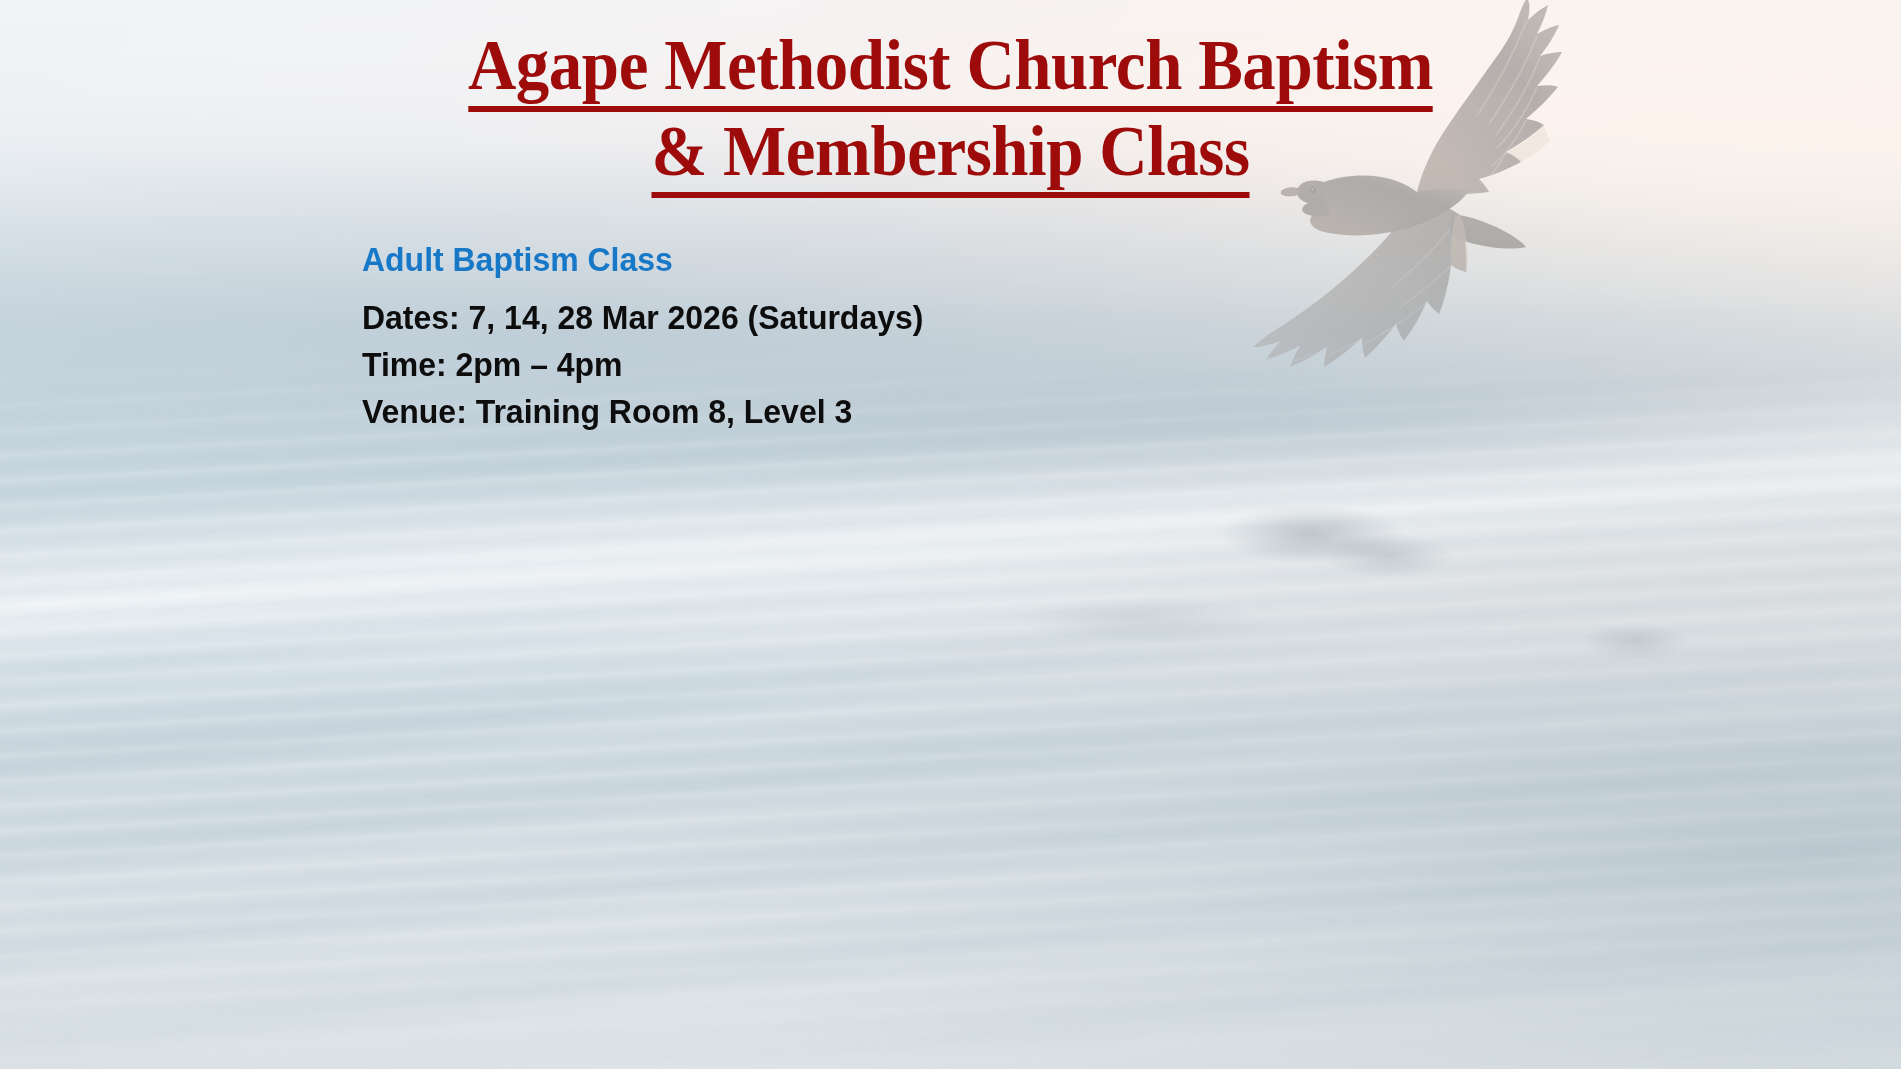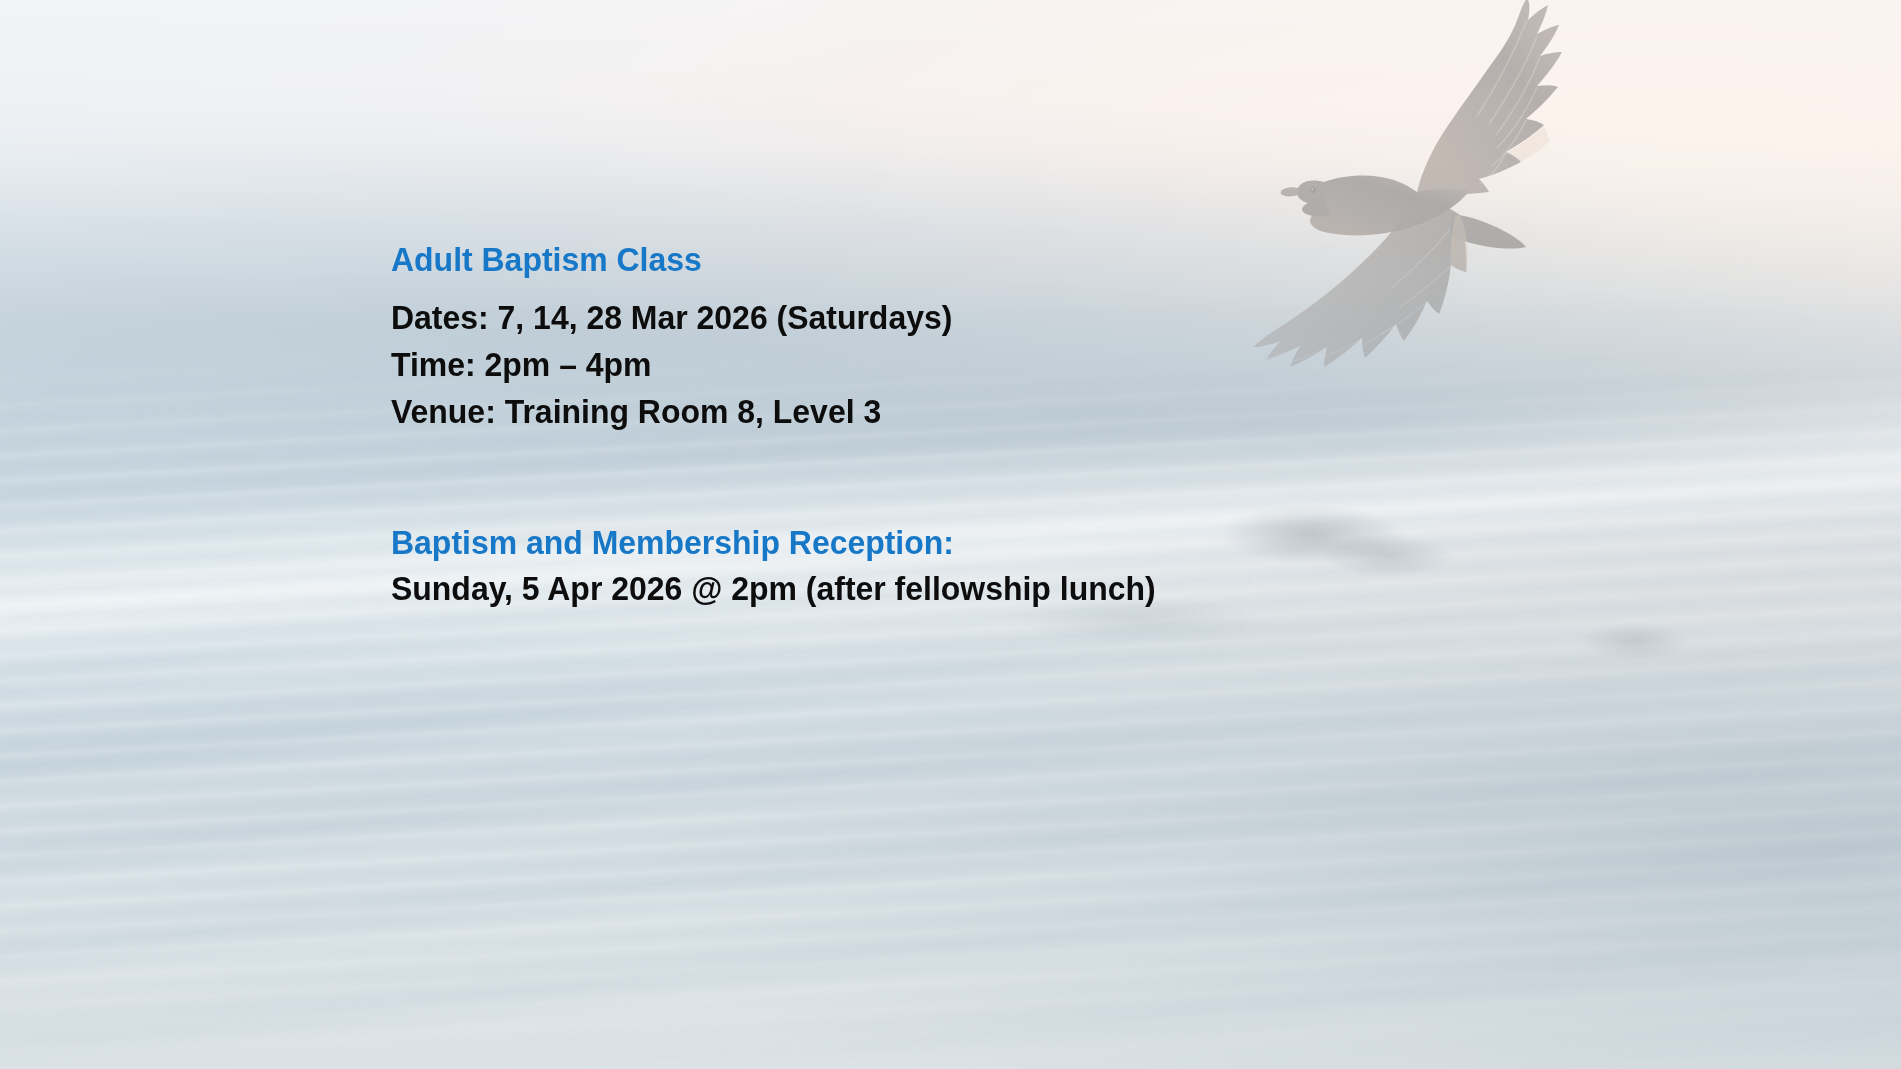--- a/index.html
+++ b/index.html
@@ -170,21 +170,20 @@
     border-bottom: 6px solid #9d0b0b;
     padding-bottom: 2px;
   }
 
   
   .body-block {
     position: absolute;
     left: 362px;
     top: 238px;
     width: 1300px;
-    margin-left: 29px;
   }
   .section { margin: 0; }
   .sec-head {
     font-family: "Liberation Sans", sans-serif;
     font-weight: bold;
     font-size: 34px;
     line-height: 42px;
     color: #1878c8;
     white-space: nowrap;
     transform: scaleX(0.94);
@@ -296,38 +295,36 @@
       </g>
 
       <path fill="#5c5856" d="M222,218 C238,220 256,226 271,234 C283,240 291,246 295,251
                C286,253 273,253 259,251 C246,249 234,246 225,242 C221,240 219,237 219,234 Z"></path>
 
       <path fill="#b99a80" fill-opacity="0.42" d="M229,219 C236,236 238,256 236,276 C231,275 226,273 220,269 C219,252 221,234 224,220 Z"></path>
       <path fill="#c0a183" fill-opacity="0.30" d="M313,129 C303,140 289,149 275,157 C282,159 287,162 290,166 C301,160 311,153 319,145 Z"></path>
     </svg>
   </div>
 
+  <div class="title-block">
+    <span class="title-line"><span class="ul">Agape Methodist Church Baptism</span></span>
+    <span class="title-line"><span class="ul">&amp; Membership Class</span></span>
+  </div>
 
   <div class="body-block">
 
     <div class="section sec-1">
       <div class="sec-head">Adult Baptism Class</div>
       <div class="sec-lines">
         <span class="ln">Dates: 7, 14, 28 Mar 2026 (Saturdays)</span>
         <span class="ln">Time: 2pm – 4pm</span>
         <span class="ln">Venue: Training Room 8, Level 3</span>
       </div>
     </div>
 
     <div class="gap-1"></div>
 
 
     <div class="gap-2"></div>
 
-    <div class="section sec-3">
-      <div class="sec-head">Baptism and Membership Reception:</div>
-      <div class="sec-lines">
-        <span class="ln">Sunday, 5 Apr 2026 @ 2pm (after fellowship lunch)</span>
-      </div>
-    </div>
 
   </div>
 </div>
 
 </body></html>

